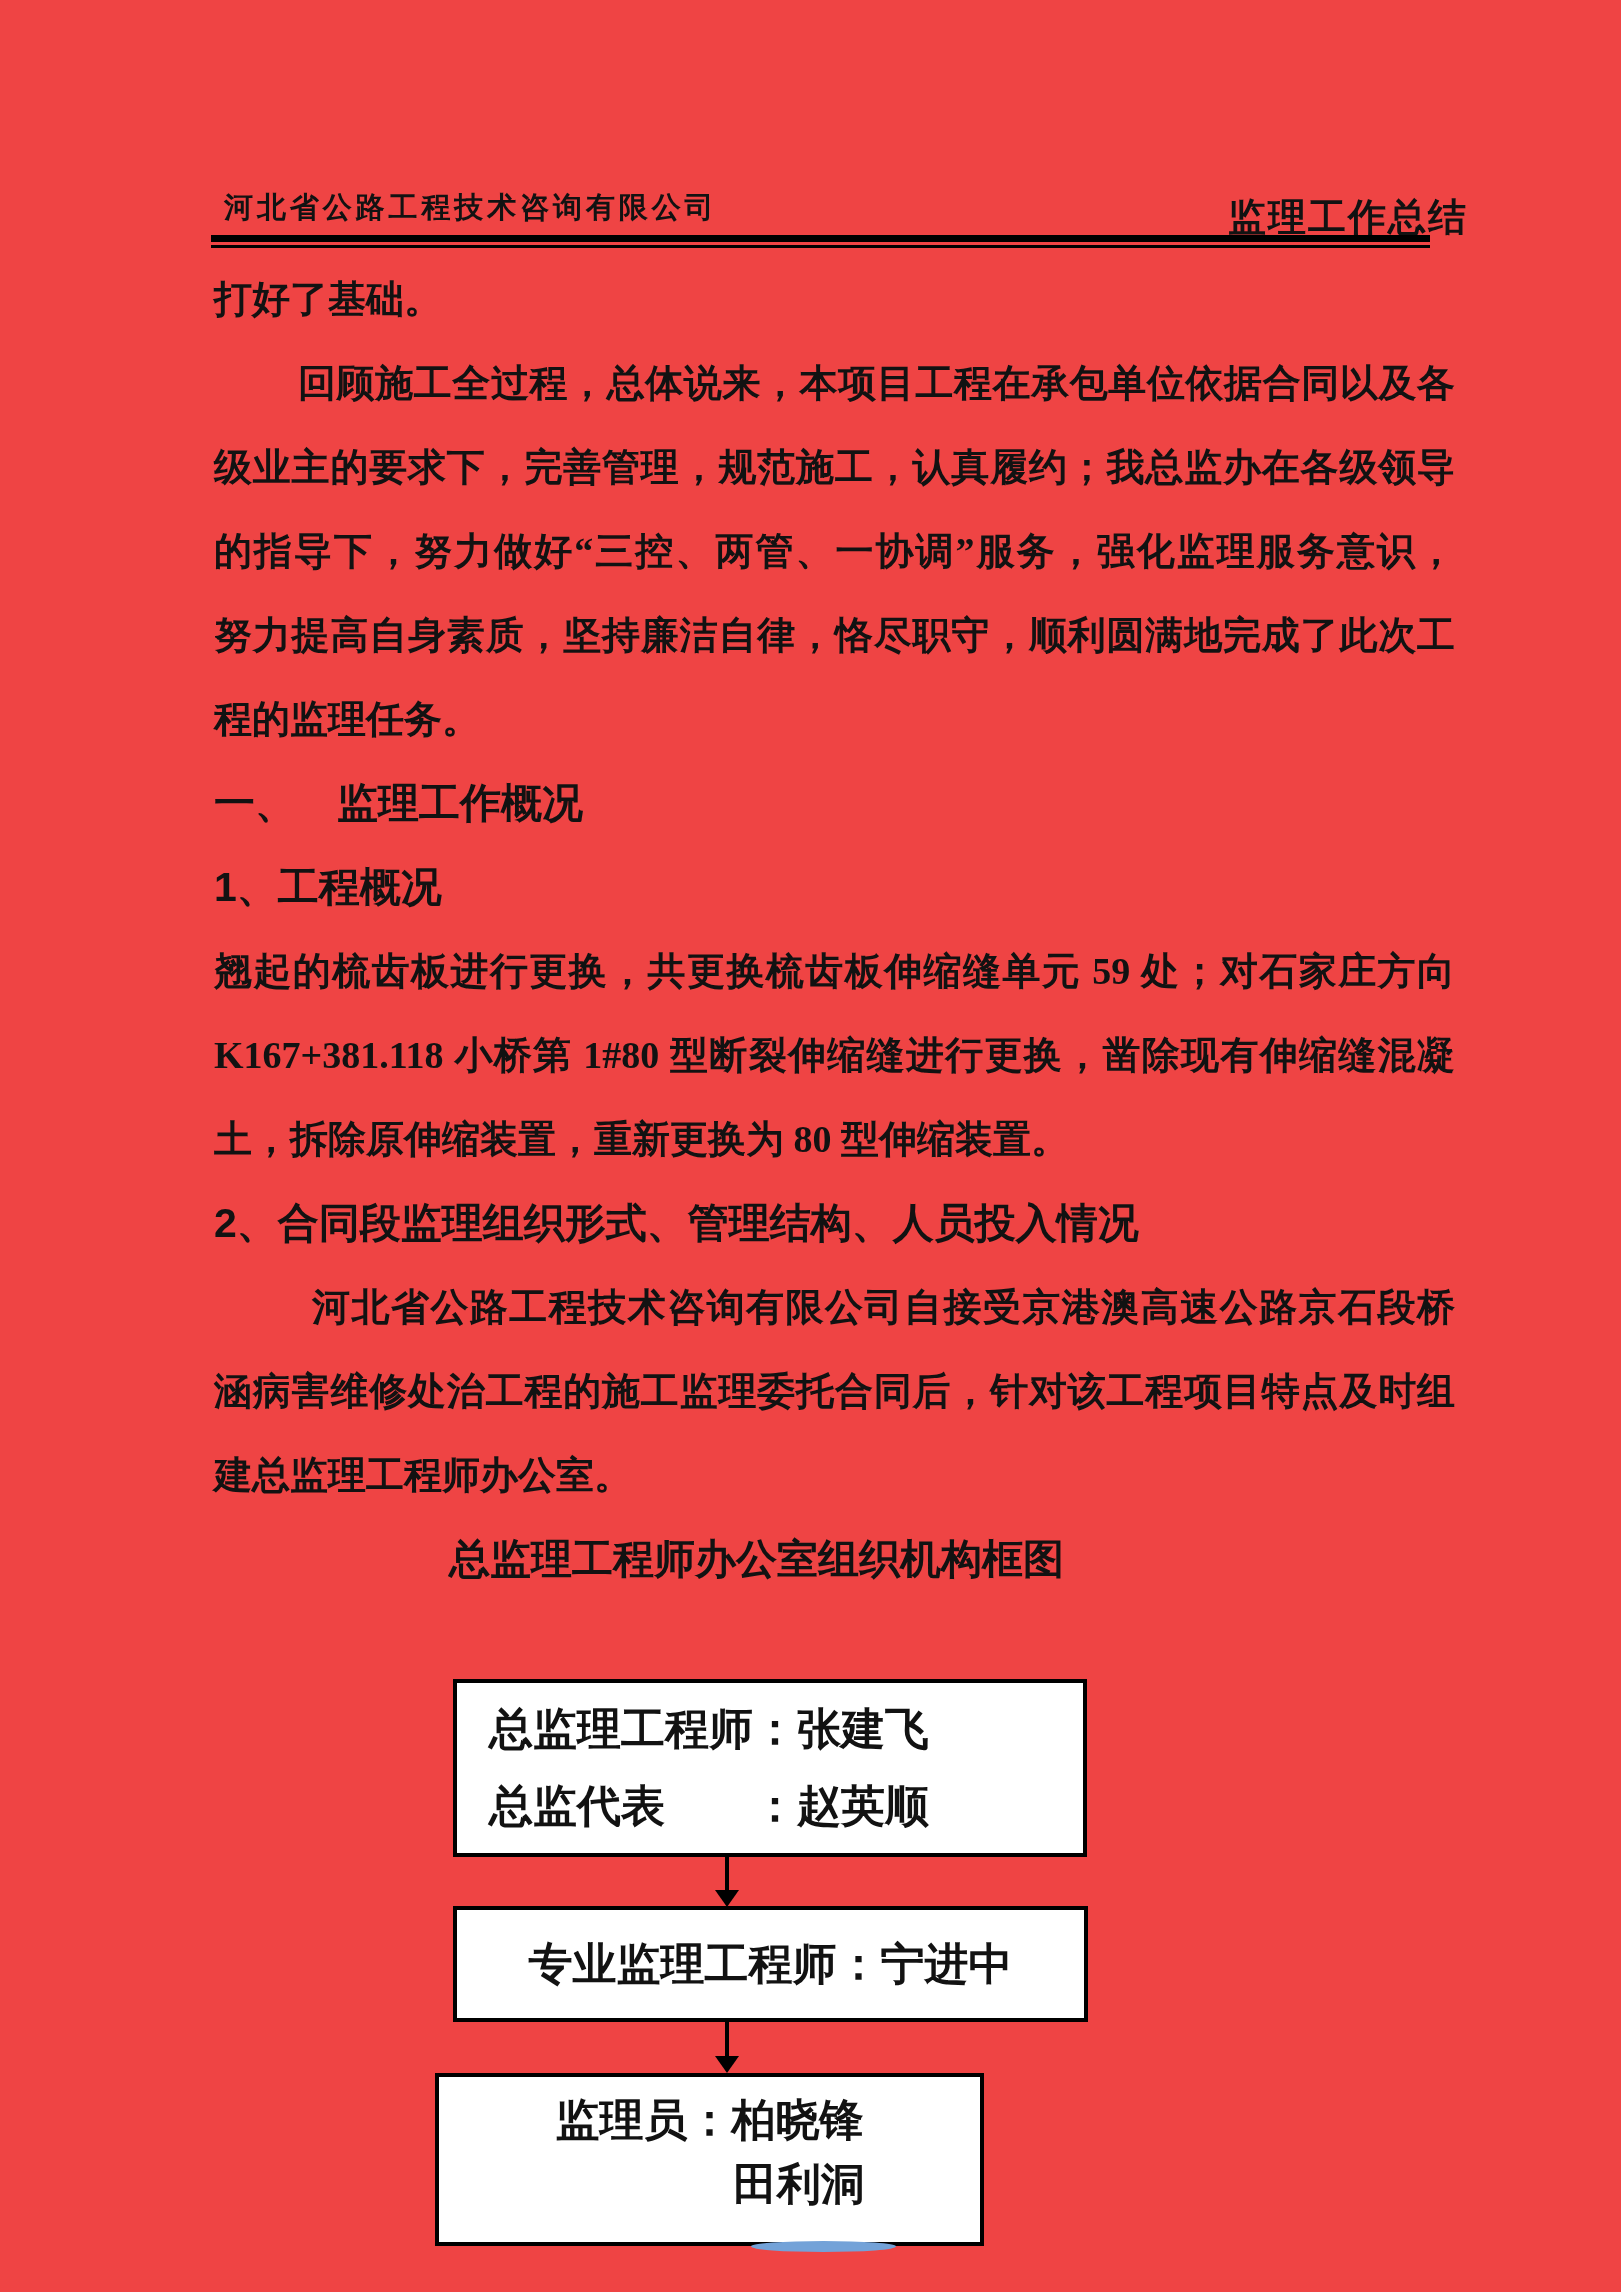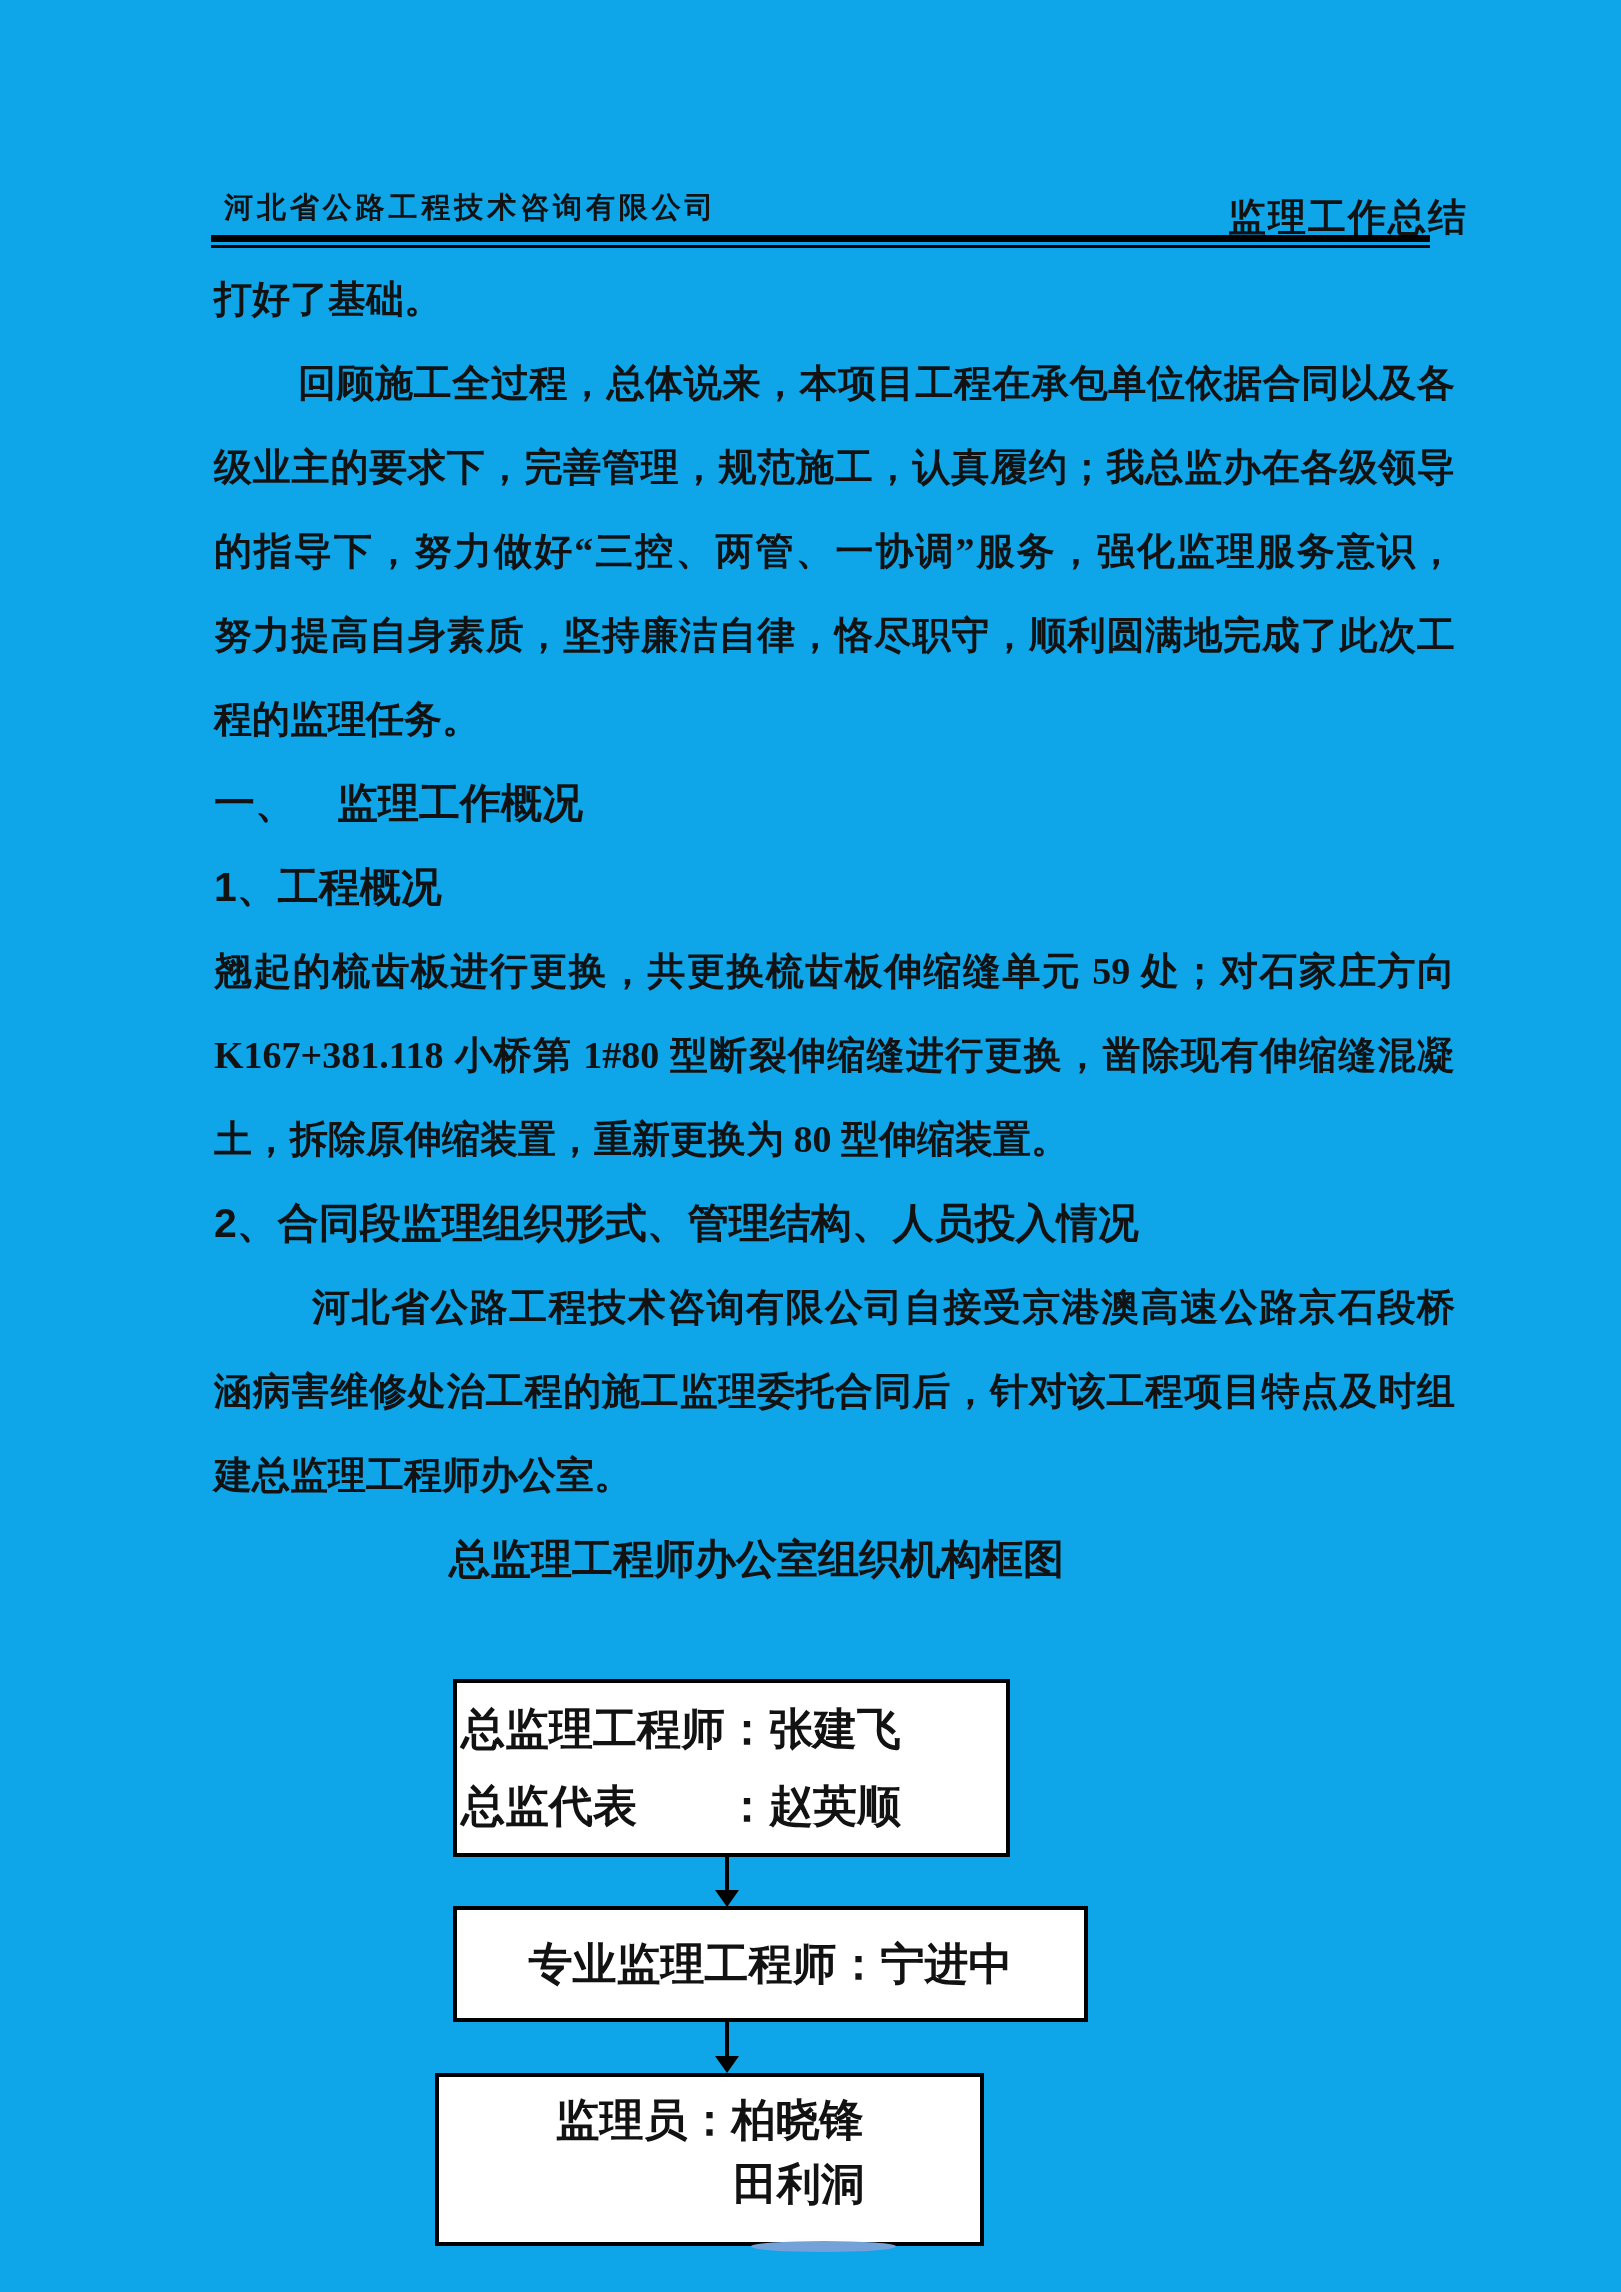--- a/index.html
+++ b/index.html
@@ -1,20 +1,20 @@
 <!DOCTYPE html>
 <html><head>
 <meta charset="utf-8">
 <style>
   html,body { margin:0; padding:0; background:#e8e8e8; }
   .page {
     position:relative;
     width:1621px; height:2293px;
     margin:0 auto;
-    background:#0ea5e9;
+    background:#ef4444;
     color:#121212;
     font-family:"Liberation Serif","DejaVu Serif",serif;
     overflow:hidden;
   }
 
   
   .header-left {
     position:absolute; left:224px; top:188px;
     font-size:29px; letter-spacing:3.9px; font-weight:bold;
     white-space:nowrap;
@@ -48,23 +48,23 @@
 
   
   .box {
     position:absolute;
     border:4.9px solid #000;
     box-sizing:border-box;
     font-weight:bold; font-size:44px;
     background:#fff;
   }
   #box1 {
-    left:453px; top:1679px; width:557px; height:178px;
+    left:453px; top:1679px; width:634px; height:178px;
     display:flex; flex-direction:column; justify-content:space-evenly;
-    padding-left:4px;
+    padding-left:32px;
   }
   #box2 {
     left:453px; top:1906px; width:635px; height:116px;
     display:flex; align-items:center; justify-content:center;
   }
   #box3 { left:435px; top:2073px; width:549px; height:173px; }
   .b3l1 { text-align:center; margin-top:17.6px; line-height:51px; }
   .b3l2 { padding-left:294px; margin-top:13.7px; line-height:51px; }
   .boxline { white-space:nowrap; }
 

